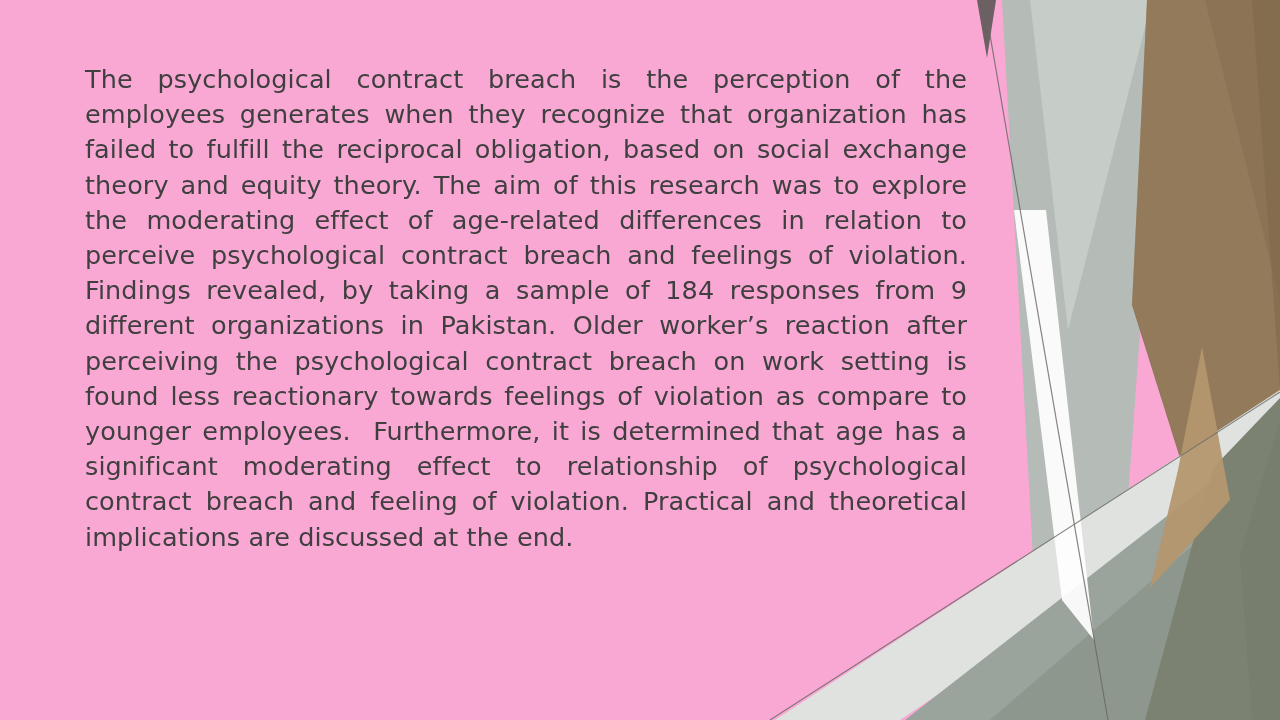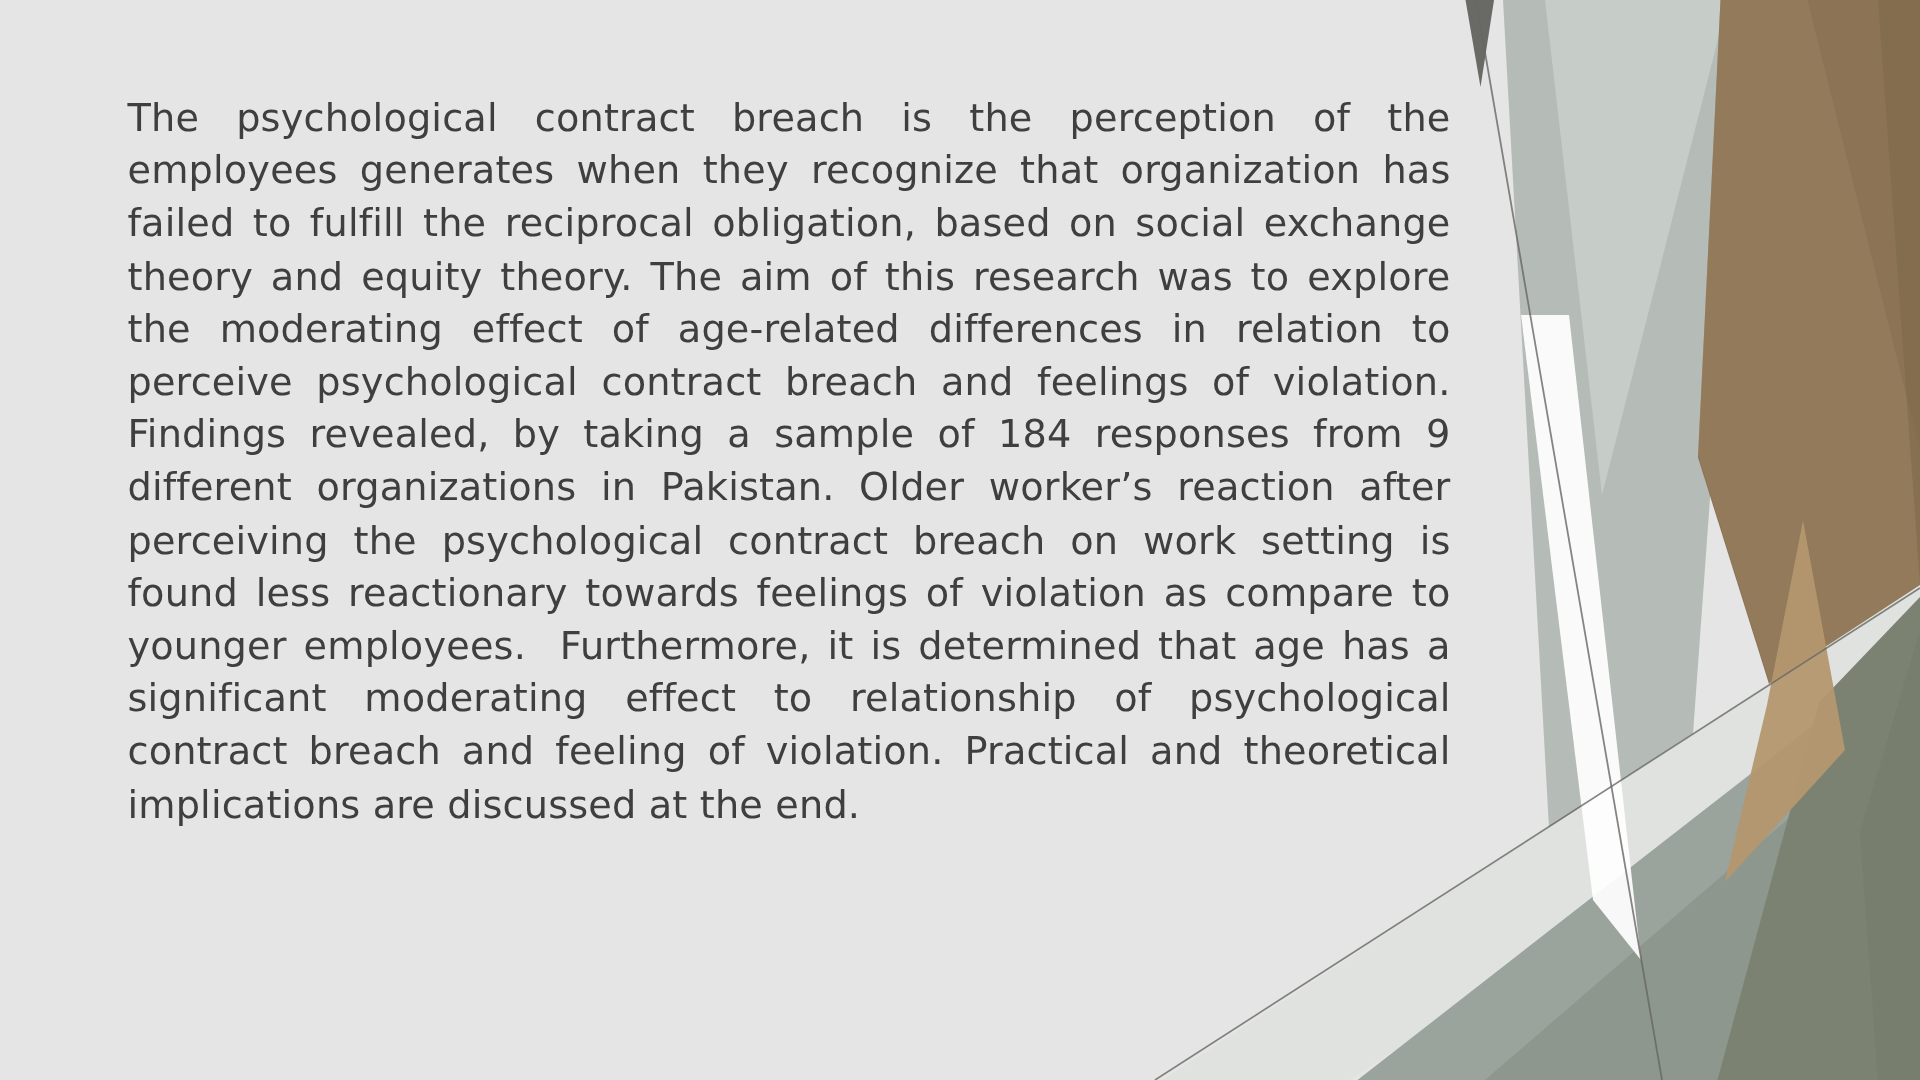--- a/index.html
+++ b/index.html
@@ -4,21 +4,21 @@
 <style>
   html, body {
     margin: 0;
     padding: 0;
     background: #ffffff;
   }
   .slide {
     position: relative;
     width: 1280px;
     height: 720px;
-    background: #e5e5e5;
+    background: #f9a8d4;
     overflow: hidden;
     font-family: "DejaVu Sans", "Liberation Sans", sans-serif;
   }
   .decor {
     position: absolute;
     top: 0;
     left: 0;
     width: 1280px;
     height: 720px;
     display: block;

